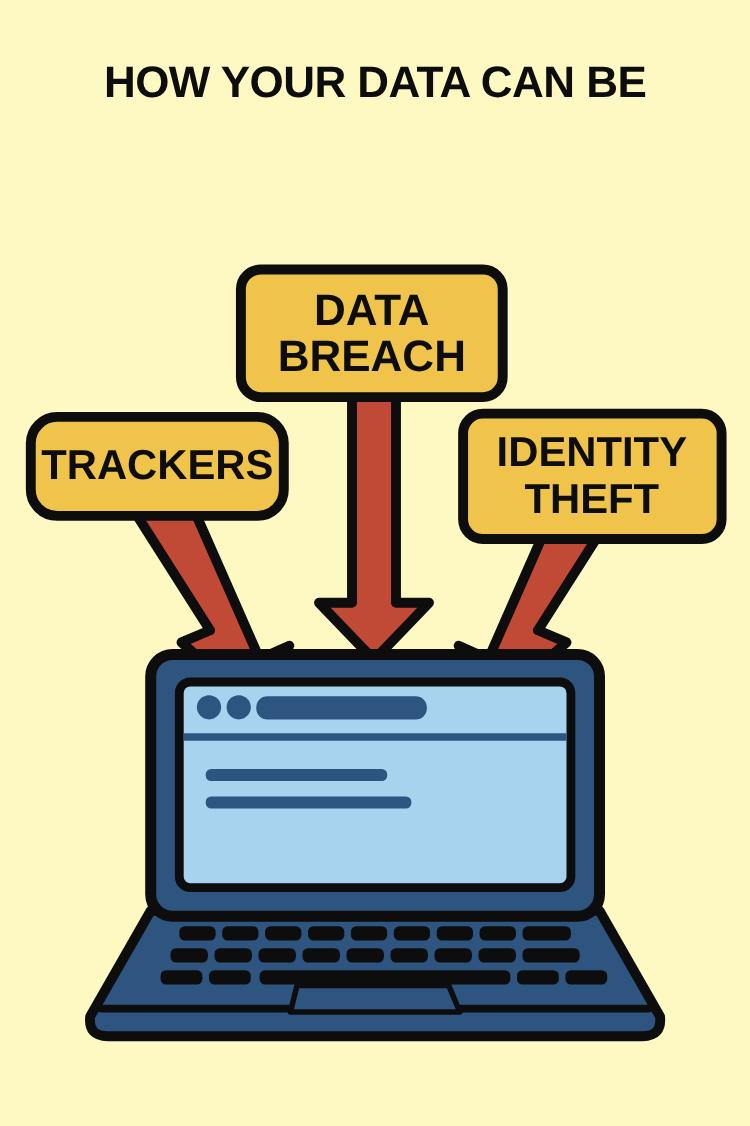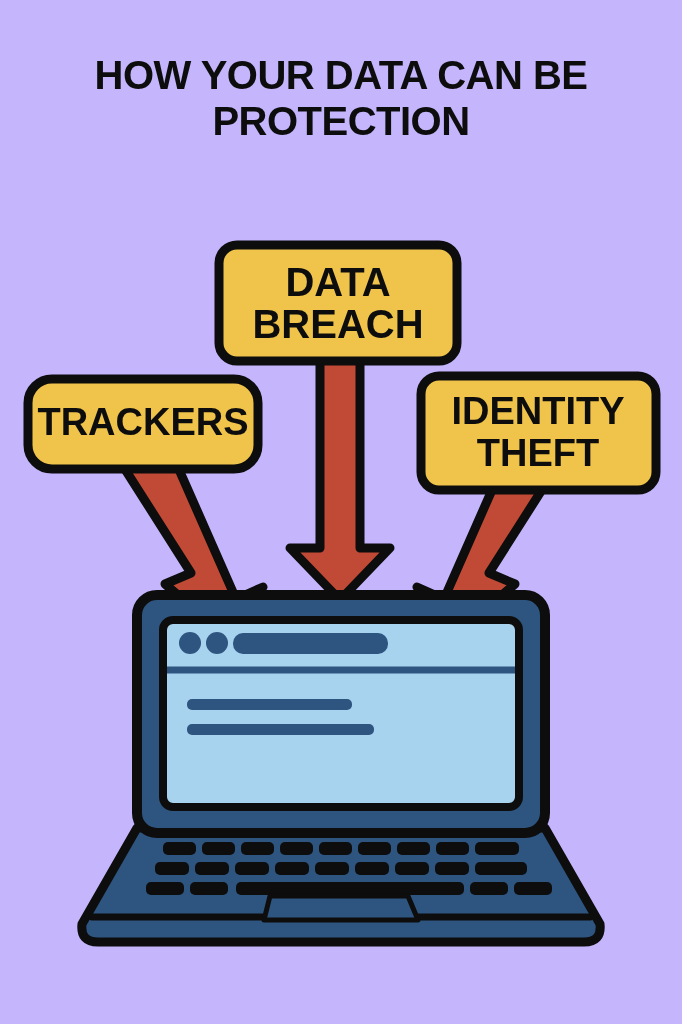--- a/index.html
+++ b/index.html
@@ -10,21 +10,21 @@
   body {
     width: 682px;
     height: 1024px;
     overflow: hidden;
     font-family: "Liberation Sans", sans-serif;
   }
   #poster {
     position: relative;
     width: 682px;
     height: 1024px;
-    background: #c4b5fd;
+    background: #fef9c3;
   }
   #title {
     position: absolute;
     left: 0;
     top: 52px;
     width: 682px;
     text-align: center;
     font-family: "Liberation Sans", sans-serif;
     font-weight: bold;
     font-size: 40px;
@@ -49,21 +49,20 @@
     dominant-baseline: middle;
   }
 </style>
 </head>
 <body>
 
 <div id="poster">
 
   <div id="title">
     <span class="tline">HOW YOUR DATA CAN BE</span>
-    <span class="tline">PROTECTION</span>
   </div>
 
   <svg id="artboard" viewBox="0 0 682 1024" width="682" height="1024">
 
     <g>
       <path d="M 114 452
                L 166 440
                L 236 599
                L 263 587
                L 231 641

